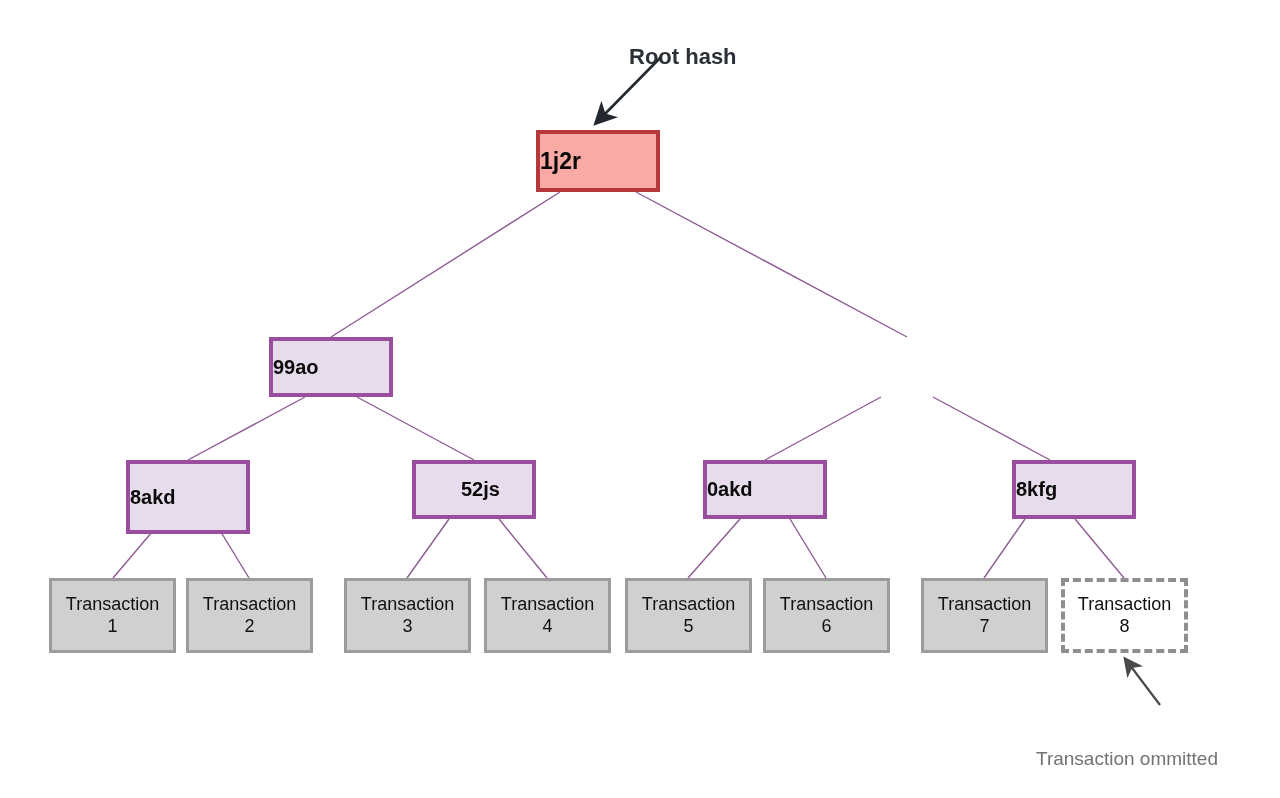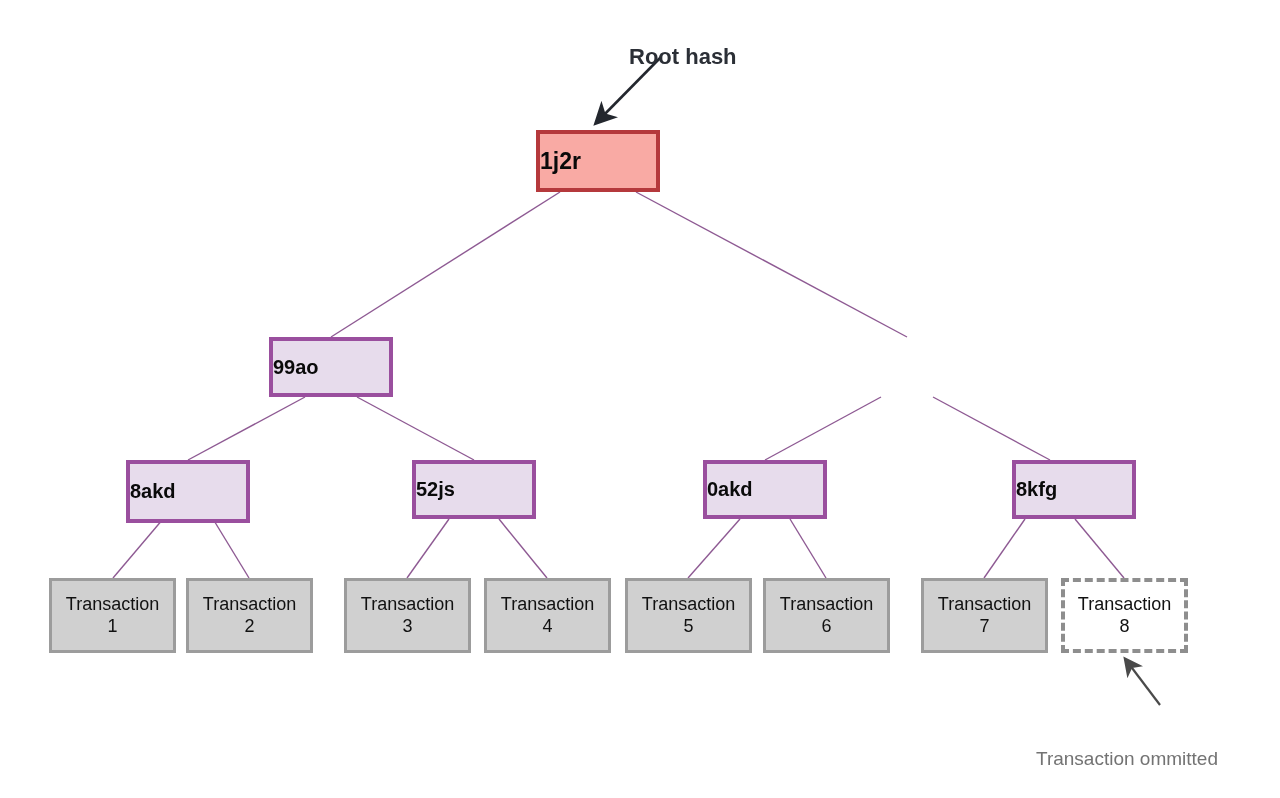--- a/index.html
+++ b/index.html
@@ -157,24 +157,24 @@
   <div class="annot-root-hash">Root hash</div>
 
   <div class="node node-root" style="left:536px; top:130px; width:124px; height:62px;">
     <span>1j2r</span>
   </div>
 
   <div class="node node-hash" style="left:269px; top:337px; width:124px; height:60px;">
     <span>99ao</span>
   </div>
 
-  <div class="node node-hash" style="left:126px; top:460px; width:124px; height:63px;">
+  <div class="node node-hash" style="left:126px; top:460px; width:124px; height:74px;">
     <span>8akd</span>
   </div>
-  <div class="node node-hash" style="left:412px; top:460px; width:124px; height:59px;">
+  <div class="node node-hash" style="left:412px; top:460px; width:124px; height:59px;padding-left:45px;">
     <span>52js</span>
   </div>
   <div class="node node-hash" style="left:703px; top:460px; width:124px; height:59px;">
     <span>0akd</span>
   </div>
   <div class="node node-hash" style="left:988px; top:460px; width:124px; height:59px;margin-left:24px;">
     <span>8kfg</span>
   </div>
 
   <div class="node node-leaf" style="left:49px; top:578px; width:127px; height:75px;">

